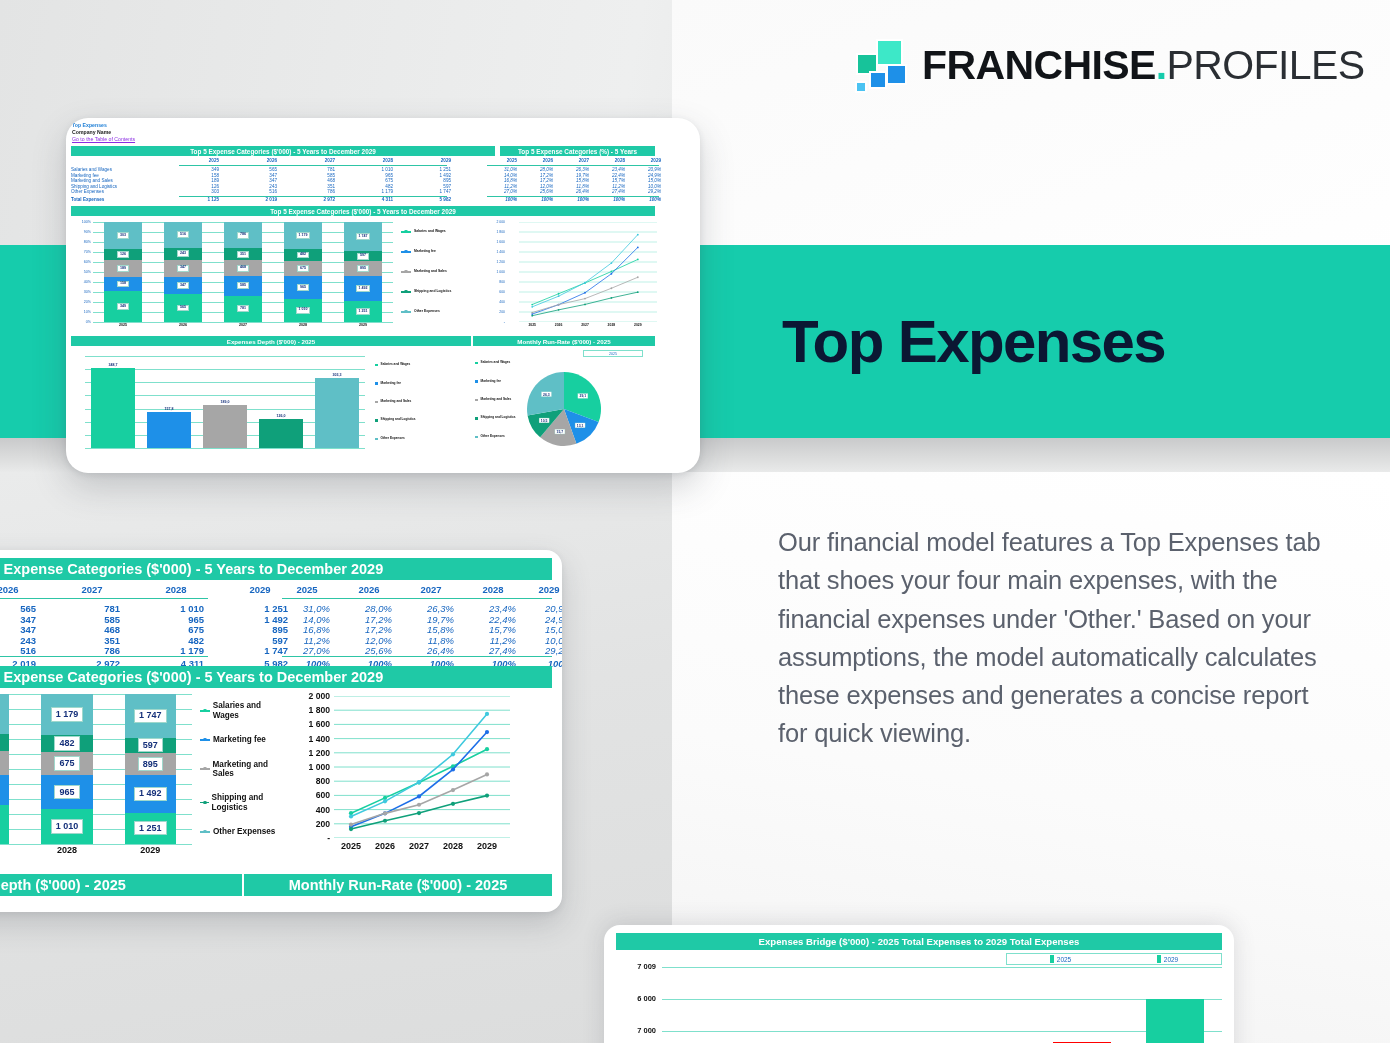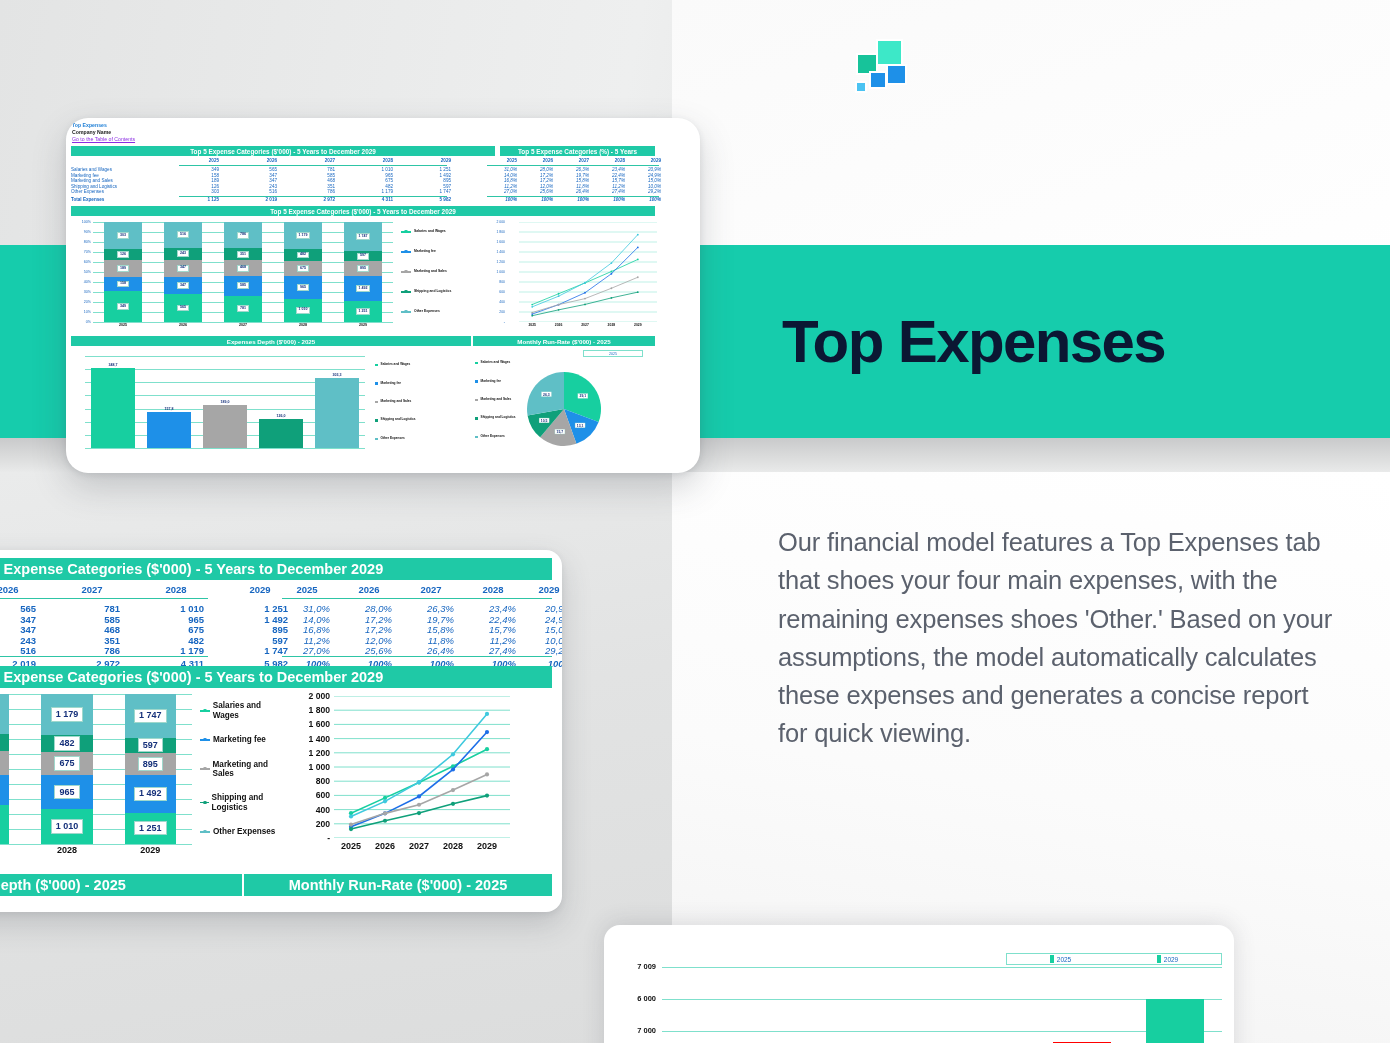--- a/index.html
+++ b/index.html
@@ -159,24 +159,25 @@
 <div id="white-wash"></div>
 
 <div id="logo">
   <div class="logo-mark">
     <i class="lm1"></i>
       <i class="lm2"></i>
       <i class="lm3"></i>
       <i class="lm4"></i>
       <i class="lm5"></i>
   </div>
+  <div class="logo-text"><span class="b">FRANCHISE</span><span class="dot">.</span><span class="l">PROFILES</span></div>
 </div>
 
 <div id="title">Top Expenses</div>
-<div id="paragraph">Our financial model features a Top Expenses tab that shoes your four main expenses, with the remaining expenses shoes 'Other.' Based on your assumptions, the model automatically calculates these expenses and generates a concise report for quick viewing.</div>
+<div id="paragraph">Our financial model features a Top Expenses tab that shoes your four main expenses, with the financial expenses under 'Other.' Based on your assumptions, the model automatically calculates these expenses and generates a concise report for quick viewing.</div>
 
 <div class="card" id="card-top">
   <div id="tc-head">
     <div class="ss-title">Top Expenses</div>
     <div class="ss-sub">Company Name</div>
     <div class="ss-link">Go to the Table of Contents</div>
   </div>
 
   <div class="band" id="tc-band1">Top 5 Expense Categories ($'000) - 5 Years to December 2029</div>
   <div class="band" id="tc-band1b">Top 5 Expense Categories (%) - 5 Years</div>
@@ -795,20 +796,21 @@
       <div style="position: absolute; left: 415px; top: 151px; width: 36px; text-align: center; font-size: 9px; color: rgb(17, 17, 17); font-weight: 700;">2026</div>
       <div style="position: absolute; left: 449px; top: 151px; width: 36px; text-align: center; font-size: 9px; color: rgb(17, 17, 17); font-weight: 700;">2027</div>
       <div style="position: absolute; left: 483px; top: 151px; width: 36px; text-align: center; font-size: 9px; color: rgb(17, 17, 17); font-weight: 700;">2028</div>
       <div style="position: absolute; left: 517px; top: 151px; width: 36px; text-align: center; font-size: 9px; color: rgb(17, 17, 17); font-weight: 700;">2029</div>
     </div>
   <div class="band left" id="mc-band-bot1">ses Depth ($'000) - 2025</div>
   <div class="band" id="mc-band-bot2">Monthly Run-Rate ($'000) - 2025</div>
 </div>
 
 <div class="card" id="card-bottom">
+  <div class="band" id="bc-band">Expenses Bridge ($'000) - 2025 Total Expenses to 2029 Total Expenses</div>
   <div id="bc-legend">
       <div>
         <div class="sw" style="background: rgb(23, 207, 160);"></div>
         <div>2025</div>
       </div>
       <div>
         <div class="sw" style="background: rgb(23, 207, 160);"></div>
         <div>2029</div>
       </div>
     </div>

